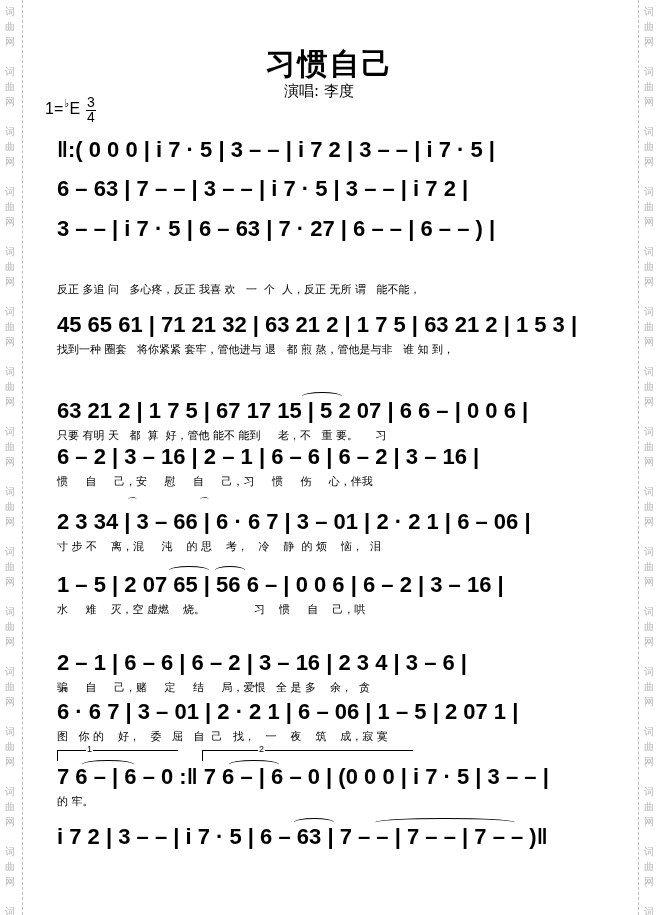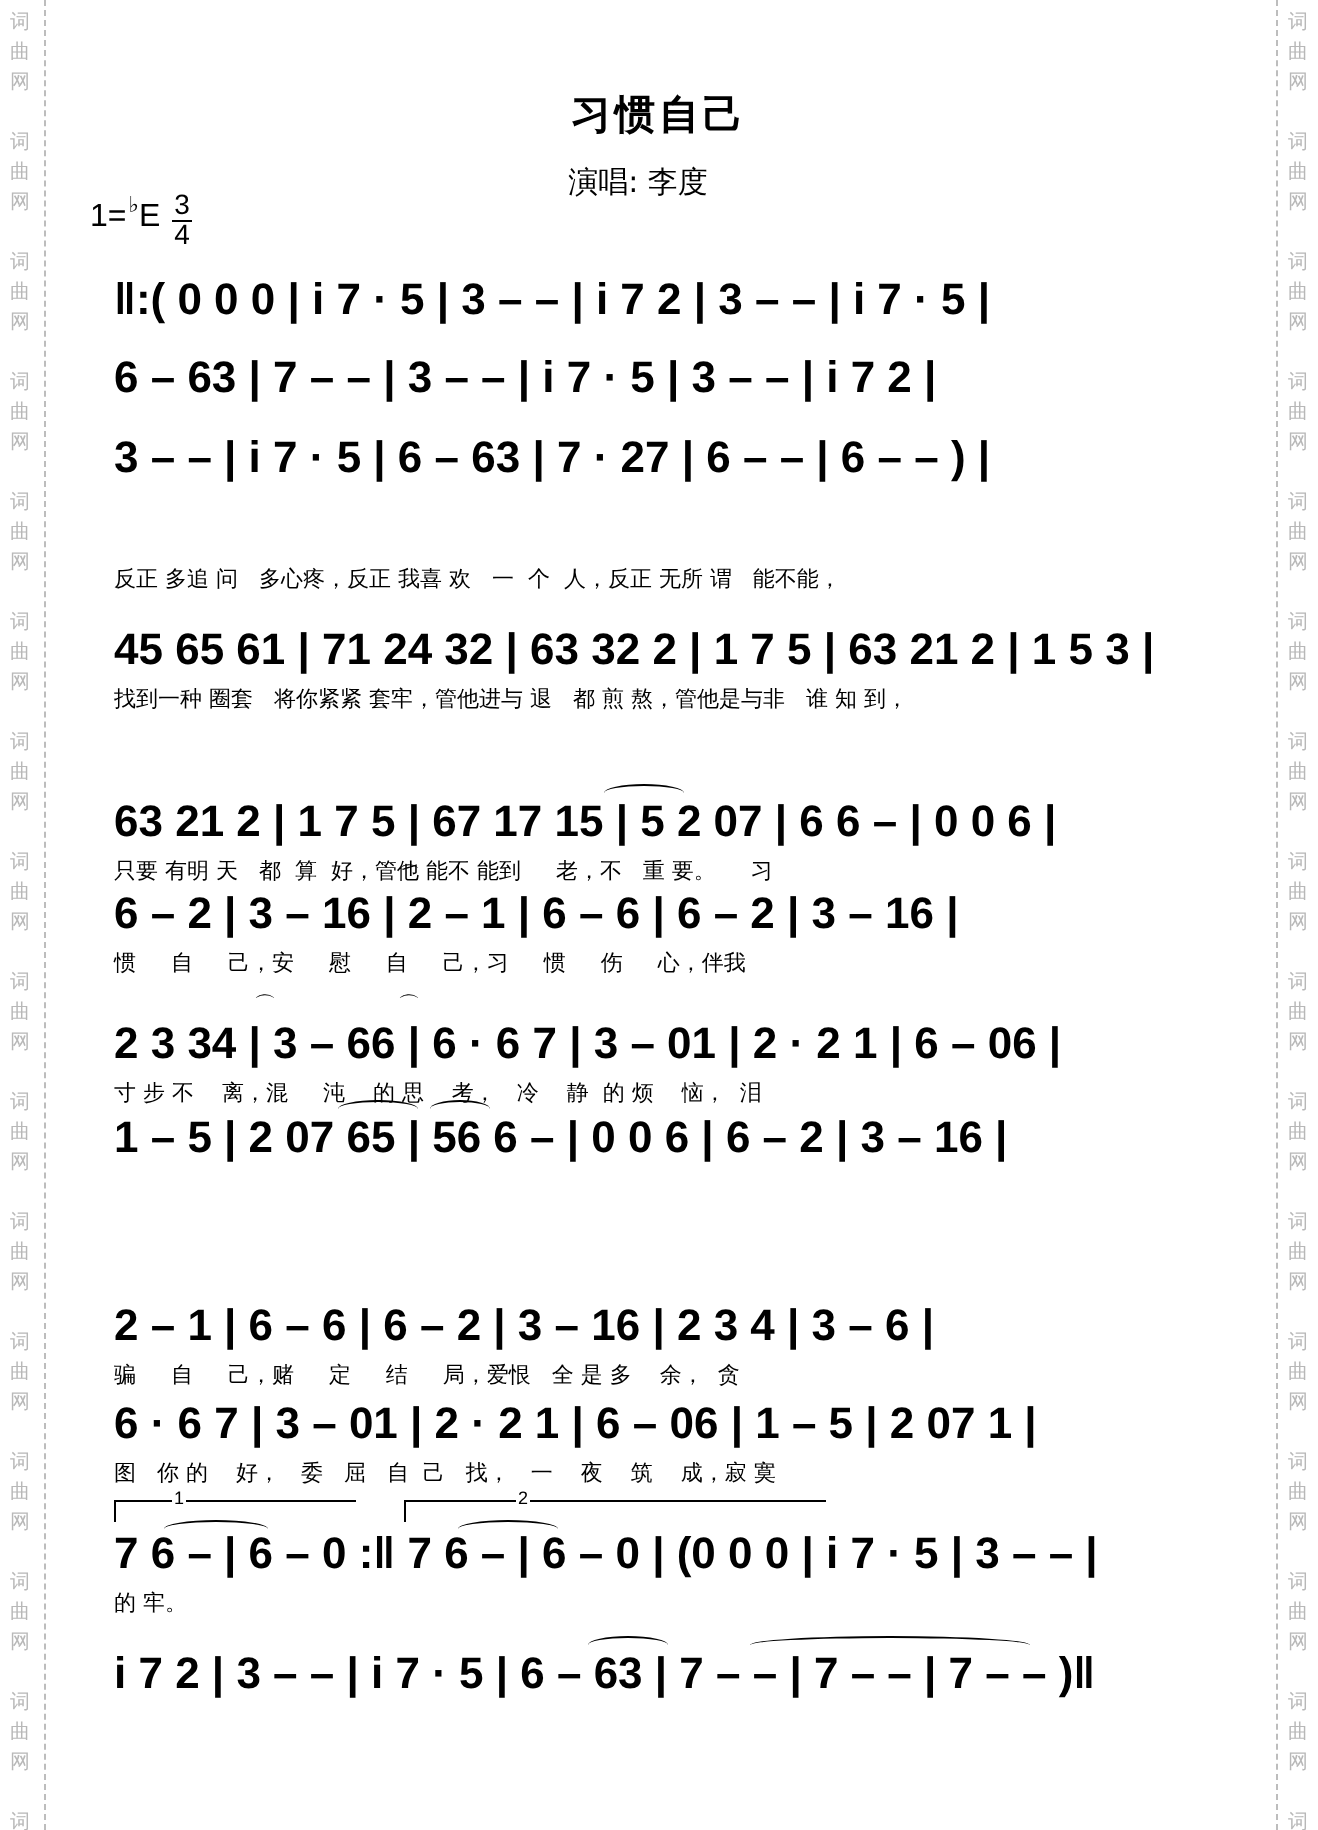--- a/index.html
+++ b/index.html
@@ -1,21 +1,21 @@
 <!DOCTYPE html>
 <html><head>
 <meta charset="utf-8">
 <style>
   html,body{margin:0;padding:0;background:#fff;}
   body{width:659px;height:915px;position:relative;overflow:hidden;font-family:"Liberation Sans","DejaVu Sans",sans-serif;color:#000;}
   .side{position:absolute;top:0;bottom:0;width:22px;}
   .side.left{left:0;border-right:1px dashed #bdbdbd;}
   .side.right{right:0;border-left:1px dashed #bdbdbd;width:20px;}
   .wm{position:absolute;left:2px;font-size:10px;line-height:15px;color:#b8b8b8;width:16px;text-align:center;font-family:"DejaVu Sans",sans-serif;}
-  .title{position:absolute;left:0;width:659px;top:44px;text-align:center;font-size:20px;font-weight:bold;letter-spacing:2px;font-family:"DejaVu Sans",sans-serif;}
+  .title{position:absolute;left:0;width:659px;top:44px;text-align:center;font-size:30px;font-weight:bold;letter-spacing:2px;font-family:"DejaVu Sans",sans-serif;}
   .singer{position:absolute;left:0;width:632px;top:82px;text-align:center;font-size:15px;padding-left:6px;box-sizing:border-box;font-family:"DejaVu Sans",sans-serif;}
   .key{position:absolute;left:45px;top:100px;font-size:16px;}
   .key .flat{font-size:11px;position:relative;top:-7px;margin-left:1px;}
   .ts{position:absolute;left:86px;top:96px;font-size:14px;line-height:13px;text-align:center;}
   .ts .bar{border-top:1px solid #000;width:10px;margin:1px auto 0;}
   .line{position:absolute;left:57px;width:543px;height:30px;}
   .mrow{position:absolute;left:0;right:0;top:0;height:26px;display:flex;align-items:center;justify-content:space-between;font-weight:bold;font-size:22px;white-space:nowrap;}
   .lyr{position:absolute;left:0;right:0;top:30px;font-size:11px;white-space:pre;font-family:"DejaVu Sans",sans-serif;letter-spacing:0px;}
   .volta{position:absolute;top:-14px;height:10px;border-top:1px solid #000;border-left:1px solid #000;font-size:9px;}
   .volta span{position:absolute;top:-7px;background:#fff;padding:0 1px;}
@@ -82,41 +82,42 @@
       <div class="lyr"></div>
     </div>
   <div class="line" style="top: 216px;">
       <div class="mrow">3  –  – | i  7 · 5 | 6  –  63 | 7 · 27 | 6  –  – | 6  –  – ) |</div>
       <div class="lyr"></div>
     </div>
   <div class="line" style="top: 252px;">
       <div class="lyr">反正 多追 问   多心疼，反正 我喜 欢   一  个  人，反正 无所 谓   能不能，</div>
     </div>
   <div class="line" style="top: 312px;">
-      <div class="mrow">45 65 61 | 71 24 32 | 63 32 2 | 1  7  5 | 63 21 2 | 1  5  3 |</div>
+      <div class="mrow">45 65 61 | 71 21 32 | 63 21 2 | 1  7  5 | 63 21 2 | 1  5  3 |</div>
       <div class="lyr">找到一种 圈套   将你紧紧 套牢，管他进与 退   都 煎 熬，管他是与非   谁 知 到，</div>
     </div>
   <div class="line" style="top: 374px; margin-top: 24px;">
       <div class="mrow">63  21  2 | 1  7  5 | 67  17  15 | 5  2  07 | 6  6  – | 0  0  6 |</div>
       <div class="lyr">只要 有明 天   都  算  好，管他 能不 能到     老，不   重 要。     习</div>
       <div class="slur" style="left:245px;top:-6px;width:40px;"></div>
     </div>
   <div class="line" style="top: 444px;">
       <div class="mrow">6  –  2 | 3  –  16 | 2  –  1 | 6  –  6 | 6  –  2 | 3  –  16 |</div>
       <div class="lyr">惯     自     己，安     慰     自     己，习     惯     伤     心，伴我</div>
       <div class="fermata" style="left:142px;top:-14px;">⌒</div>
     </div>
   <div class="line" style="top: 509px;">
       <div class="mrow">2  3  34 | 3  –  66 | 6 · 6  7 | 3  –  01 | 2 · 2  1 | 6  –  06 |</div>
       <div class="lyr">寸 步 不    离，混     沌    的 思    考，   冷    静  的 烦    恼，  泪</div>
       <div class="fermata" style="left:70px;top:-14px;">⌒</div>
       <div class="fermata" style="left:142px;top:-14px;">⌒</div>
     </div>
-  <div class="line" style="top: 556px;">
+  <div class="line" style="top: 572px;">
       <div class="mrow">1  –  5 | 2  07  65 | 56  6  – | 0  0  6 | 6  –  2 | 3  –  16 |</div>
+      <div class="lyr">水     难    灭，空 虚燃    烧。              习    惯     自    己，哄</div>
       <div class="slur" style="left:112px;top:-6px;width:40px;"></div>
       <div class="slur" style="left:158px;top:-6px;width:30px;"></div>
     </div>
   <div class="line" style="top: 650px;">
       <div class="mrow">2  –  1 | 6  –  6 | 6  –  2 | 3  –  16 | 2  3  4 | 3  –  6 |</div>
       <div class="lyr">骗     自     己，赌     定     结     局，爱恨   全 是 多    余，  贪</div>
     </div>
   <div class="line" style="top: 699px;">
       <div class="mrow">6 · 6 7 | 3  –  01 | 2 · 2  1 | 6  –  06 | 1  –  5 | 2 07 1 |</div>
       <div class="lyr">图   你 的    好，   委   屈   自  己   找，   一    夜    筑    成，寂 寞</div>

